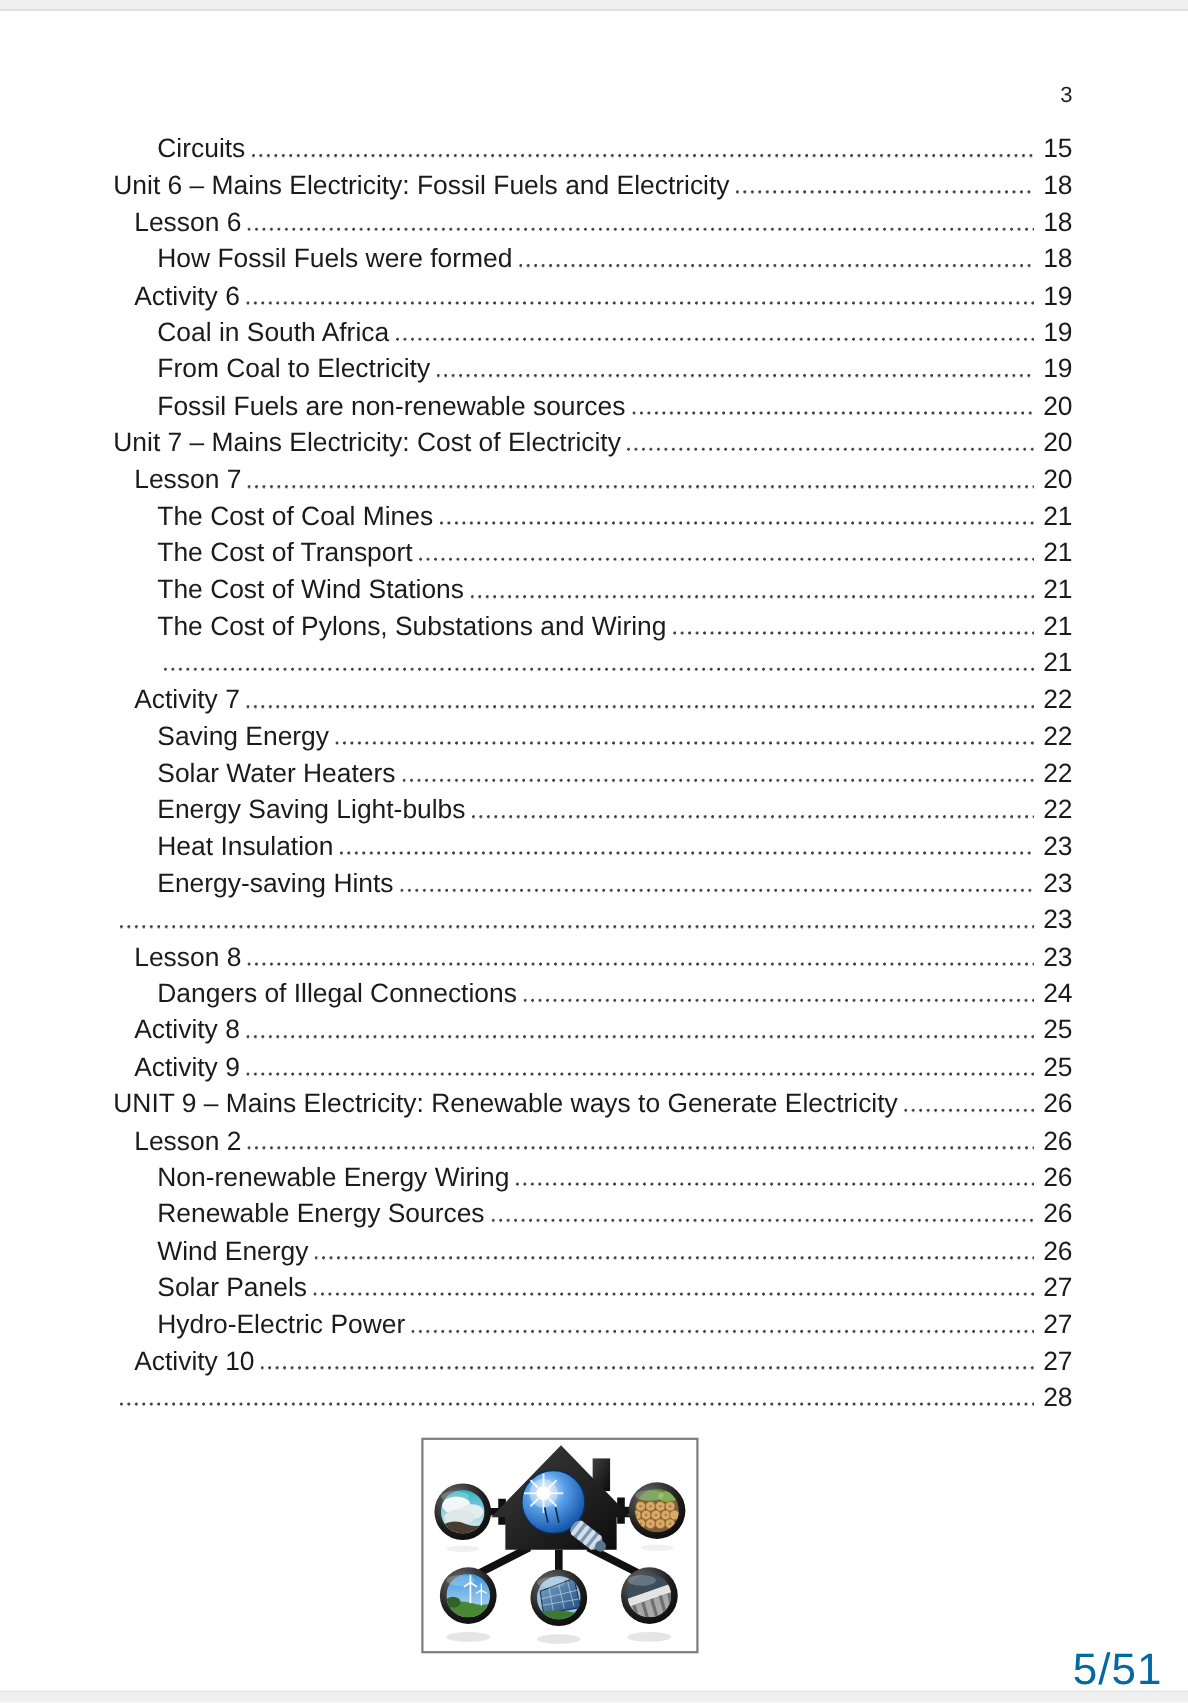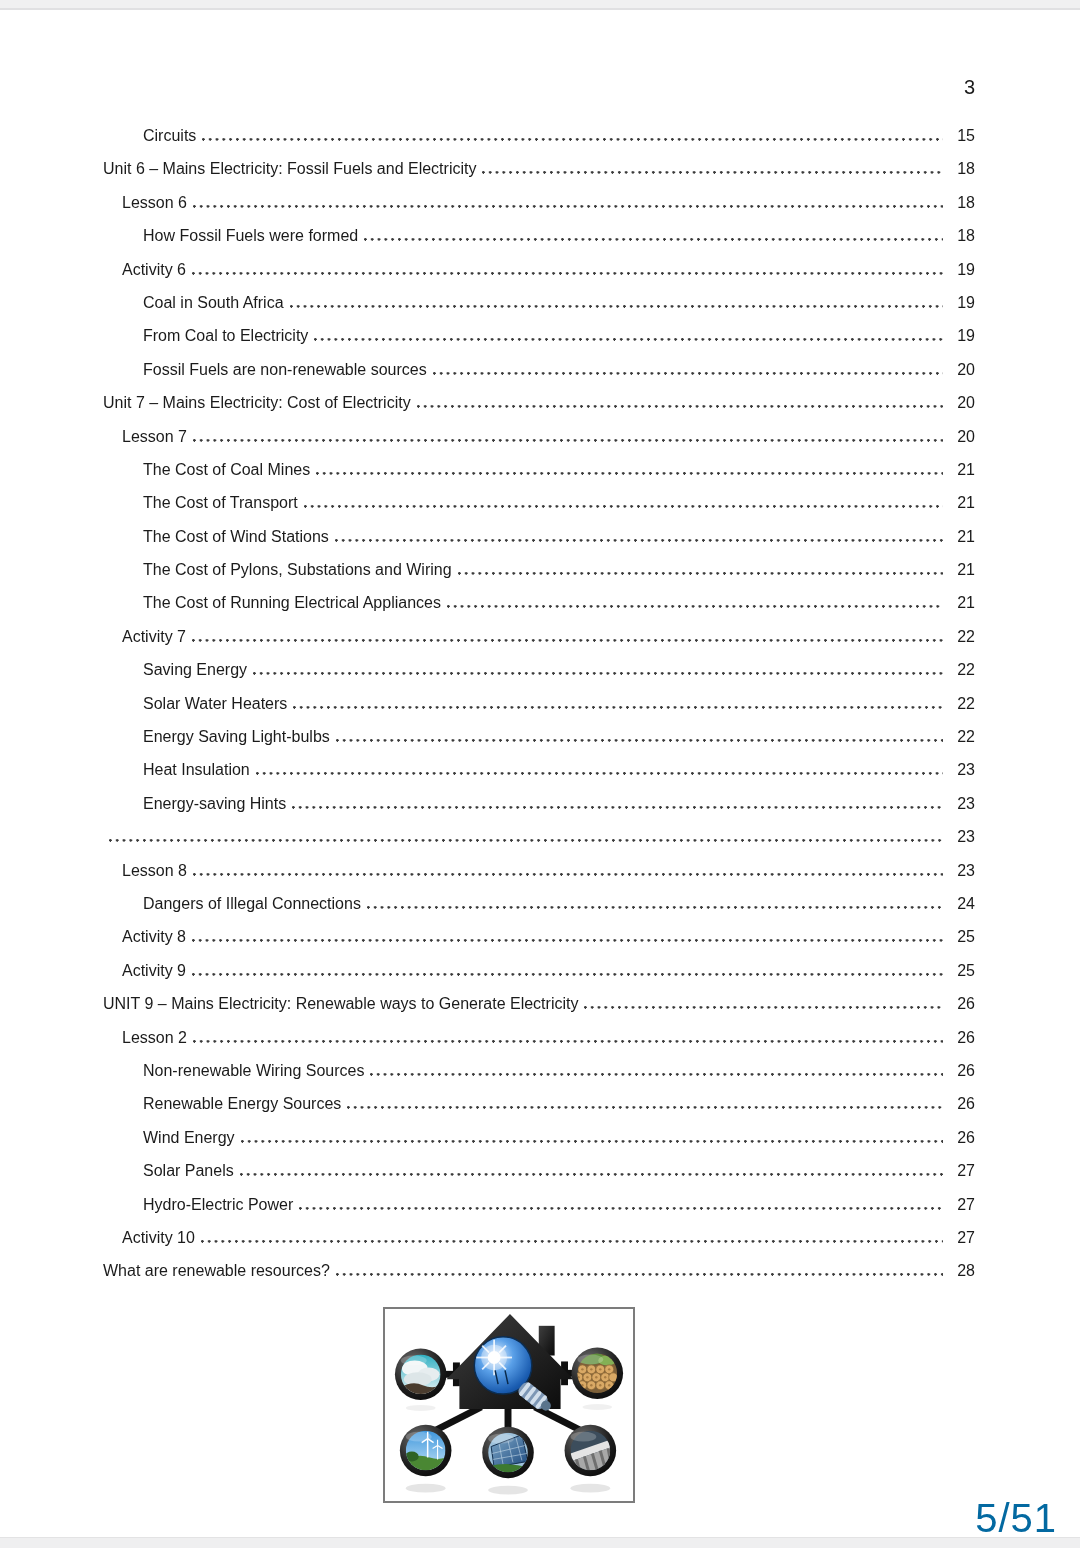--- a/index.html
+++ b/index.html
@@ -22,21 +22,21 @@
     position: absolute; bottom: 0; left: 0; right: 0; height: 11px;
     background: #efeff0; border-top: 1px solid #e3e3e4;
   }
 
   .doc-num {
     position: absolute; top: 76px; right: 105px;
     font-size: 20px; line-height: 22px; color: #1b1b1b;
   }
 
   
-  .toc { position: absolute; top: 119px; left: 103px; width: 872px; font-size: 16px; }
+  .toc { position: absolute; top: 119px; left: 103px; width: 872px; font-size: 24px; }
   .toc-row { display: flex; align-items: baseline; line-height: 33.4px; height: 33.4px; }
   .toc-row.lvl1 { padding-left: 19px; }
   .toc-row.lvl2 { padding-left: 40px; }
   .toc-label { white-space: nowrap; }
   .toc-dots {
     flex: 1 1 auto; height: 3px; margin: 0 8px 0 6px;
     background-image: radial-gradient(circle at 1.4px 1.4px, #3b3b3b 1.15px, transparent 1.5px);
     background-size: 6.8px 3px; background-repeat: repeat-x; background-position: left bottom;
   }
   .toc-page { white-space: nowrap; min-width: 24px; text-align: right; }
@@ -129,21 +129,20 @@
     <span class="toc-label">The Cost of Wind Stations</span>
     <span class="toc-dots"></span>
     <span class="toc-page">21</span>
   </div>
         <div class="toc-row lvl2">
     <span class="toc-label">The Cost of Pylons, Substations and Wiring</span>
     <span class="toc-dots"></span>
     <span class="toc-page">21</span>
   </div>
         <div class="toc-row lvl2">
-    <span class="toc-label">The Cost of Running Electrical Appliances</span>
     <span class="toc-dots"></span>
     <span class="toc-page">21</span>
   </div>
         <div class="toc-row lvl1">
     <span class="toc-label">Activity 7</span>
     <span class="toc-dots"></span>
     <span class="toc-page">22</span>
   </div>
         <div class="toc-row lvl2">
     <span class="toc-label">Saving Energy</span>
@@ -198,21 +197,21 @@
     <span class="toc-label">UNIT 9 – Mains Electricity: Renewable ways to Generate Electricity</span>
     <span class="toc-dots"></span>
     <span class="toc-page">26</span>
   </div>
         <div class="toc-row lvl1">
     <span class="toc-label">Lesson 2</span>
     <span class="toc-dots"></span>
     <span class="toc-page">26</span>
   </div>
         <div class="toc-row lvl2">
-    <span class="toc-label">Non-renewable Wiring Sources</span>
+    <span class="toc-label">Non-renewable Energy Wiring</span>
     <span class="toc-dots"></span>
     <span class="toc-page">26</span>
   </div>
         <div class="toc-row lvl2">
     <span class="toc-label">Renewable Energy Sources</span>
     <span class="toc-dots"></span>
     <span class="toc-page">26</span>
   </div>
         <div class="toc-row lvl2">
     <span class="toc-label">Wind Energy</span>
@@ -228,21 +227,20 @@
     <span class="toc-label">Hydro-Electric Power</span>
     <span class="toc-dots"></span>
     <span class="toc-page">27</span>
   </div>
         <div class="toc-row lvl1">
     <span class="toc-label">Activity 10</span>
     <span class="toc-dots"></span>
     <span class="toc-page">27</span>
   </div>
         <div class="toc-row lvl0">
-    <span class="toc-label">What are renewable resources?</span>
     <span class="toc-dots"></span>
     <span class="toc-page">28</span>
   </div>
       </div>
 
     <div class="collage">
       <svg viewBox="0 0 250 194" preserveAspectRatio="none">
         <defs>
           <linearGradient id="gHouse" x1="0" y1="0" x2="1" y2="1">
             <stop offset="0" stop-color="#3f3f3f"></stop>

